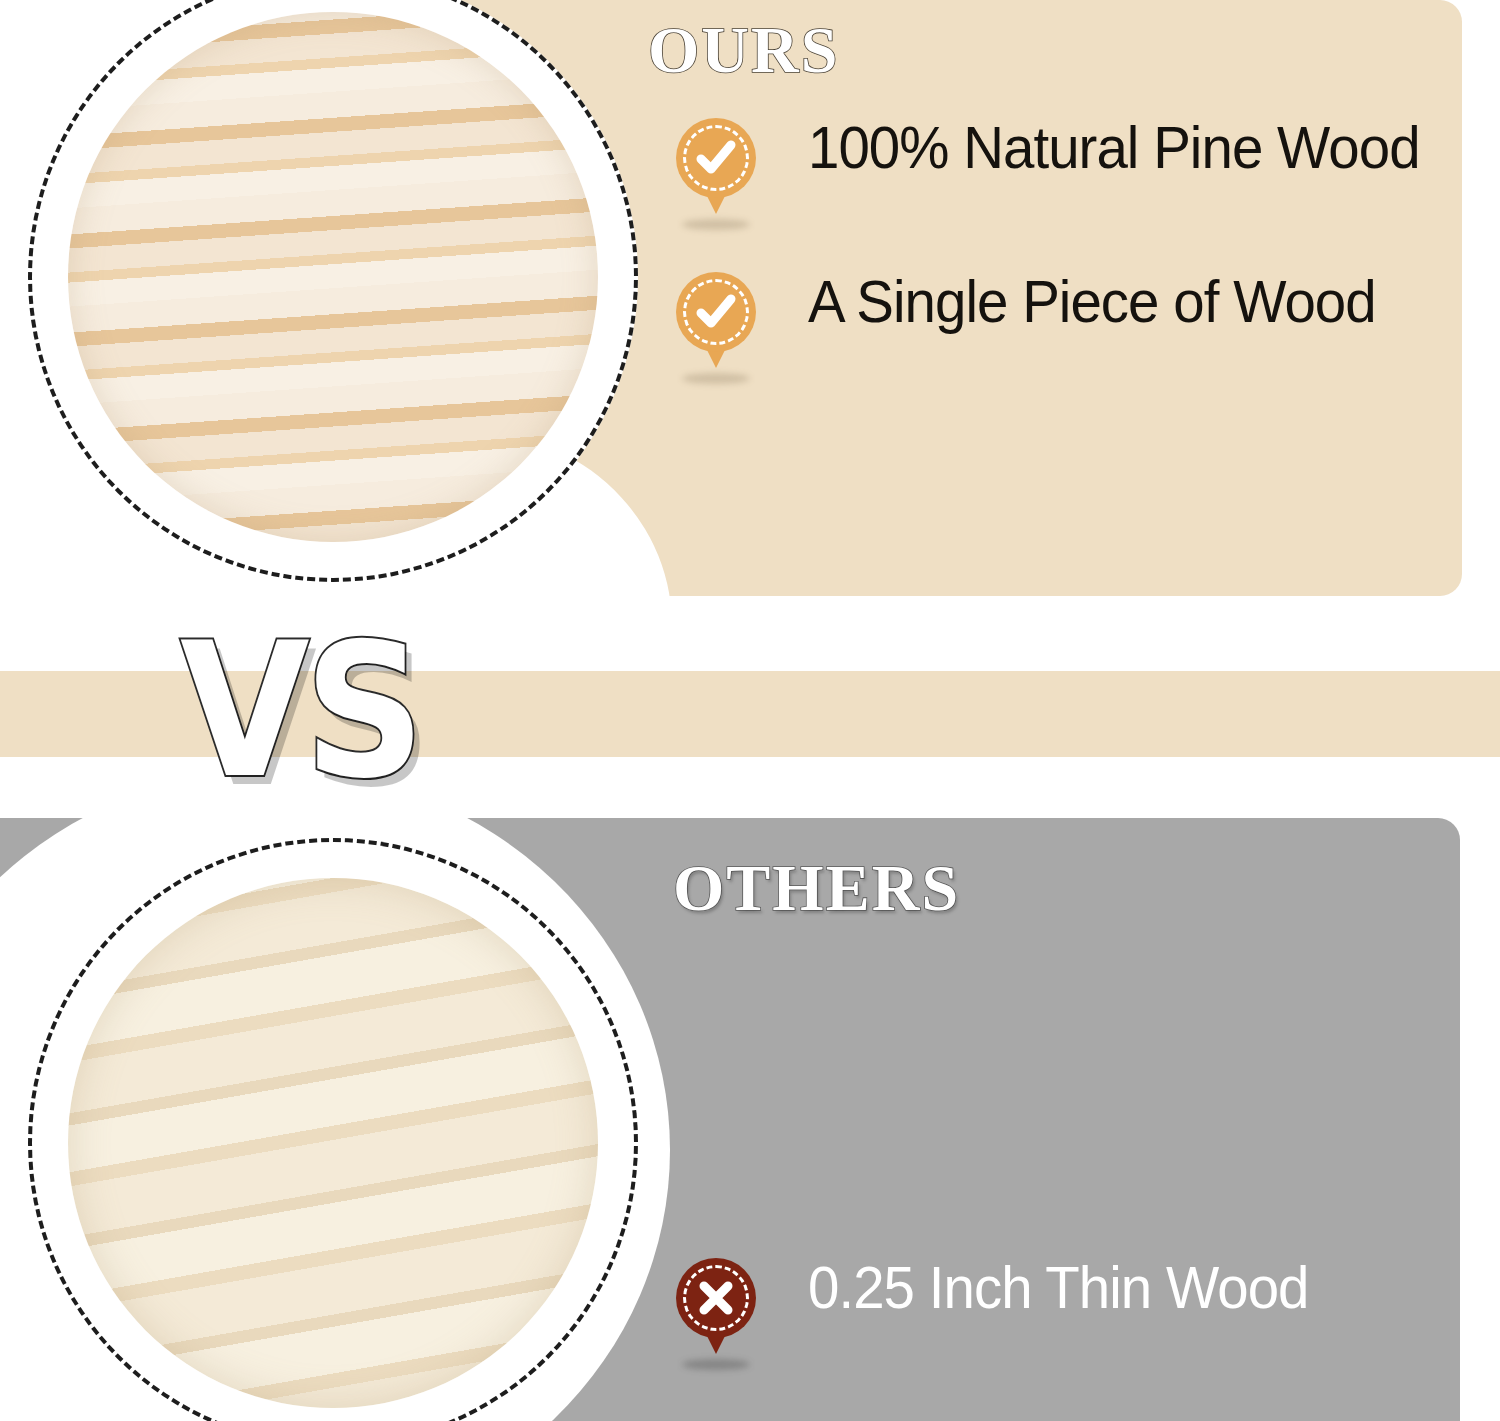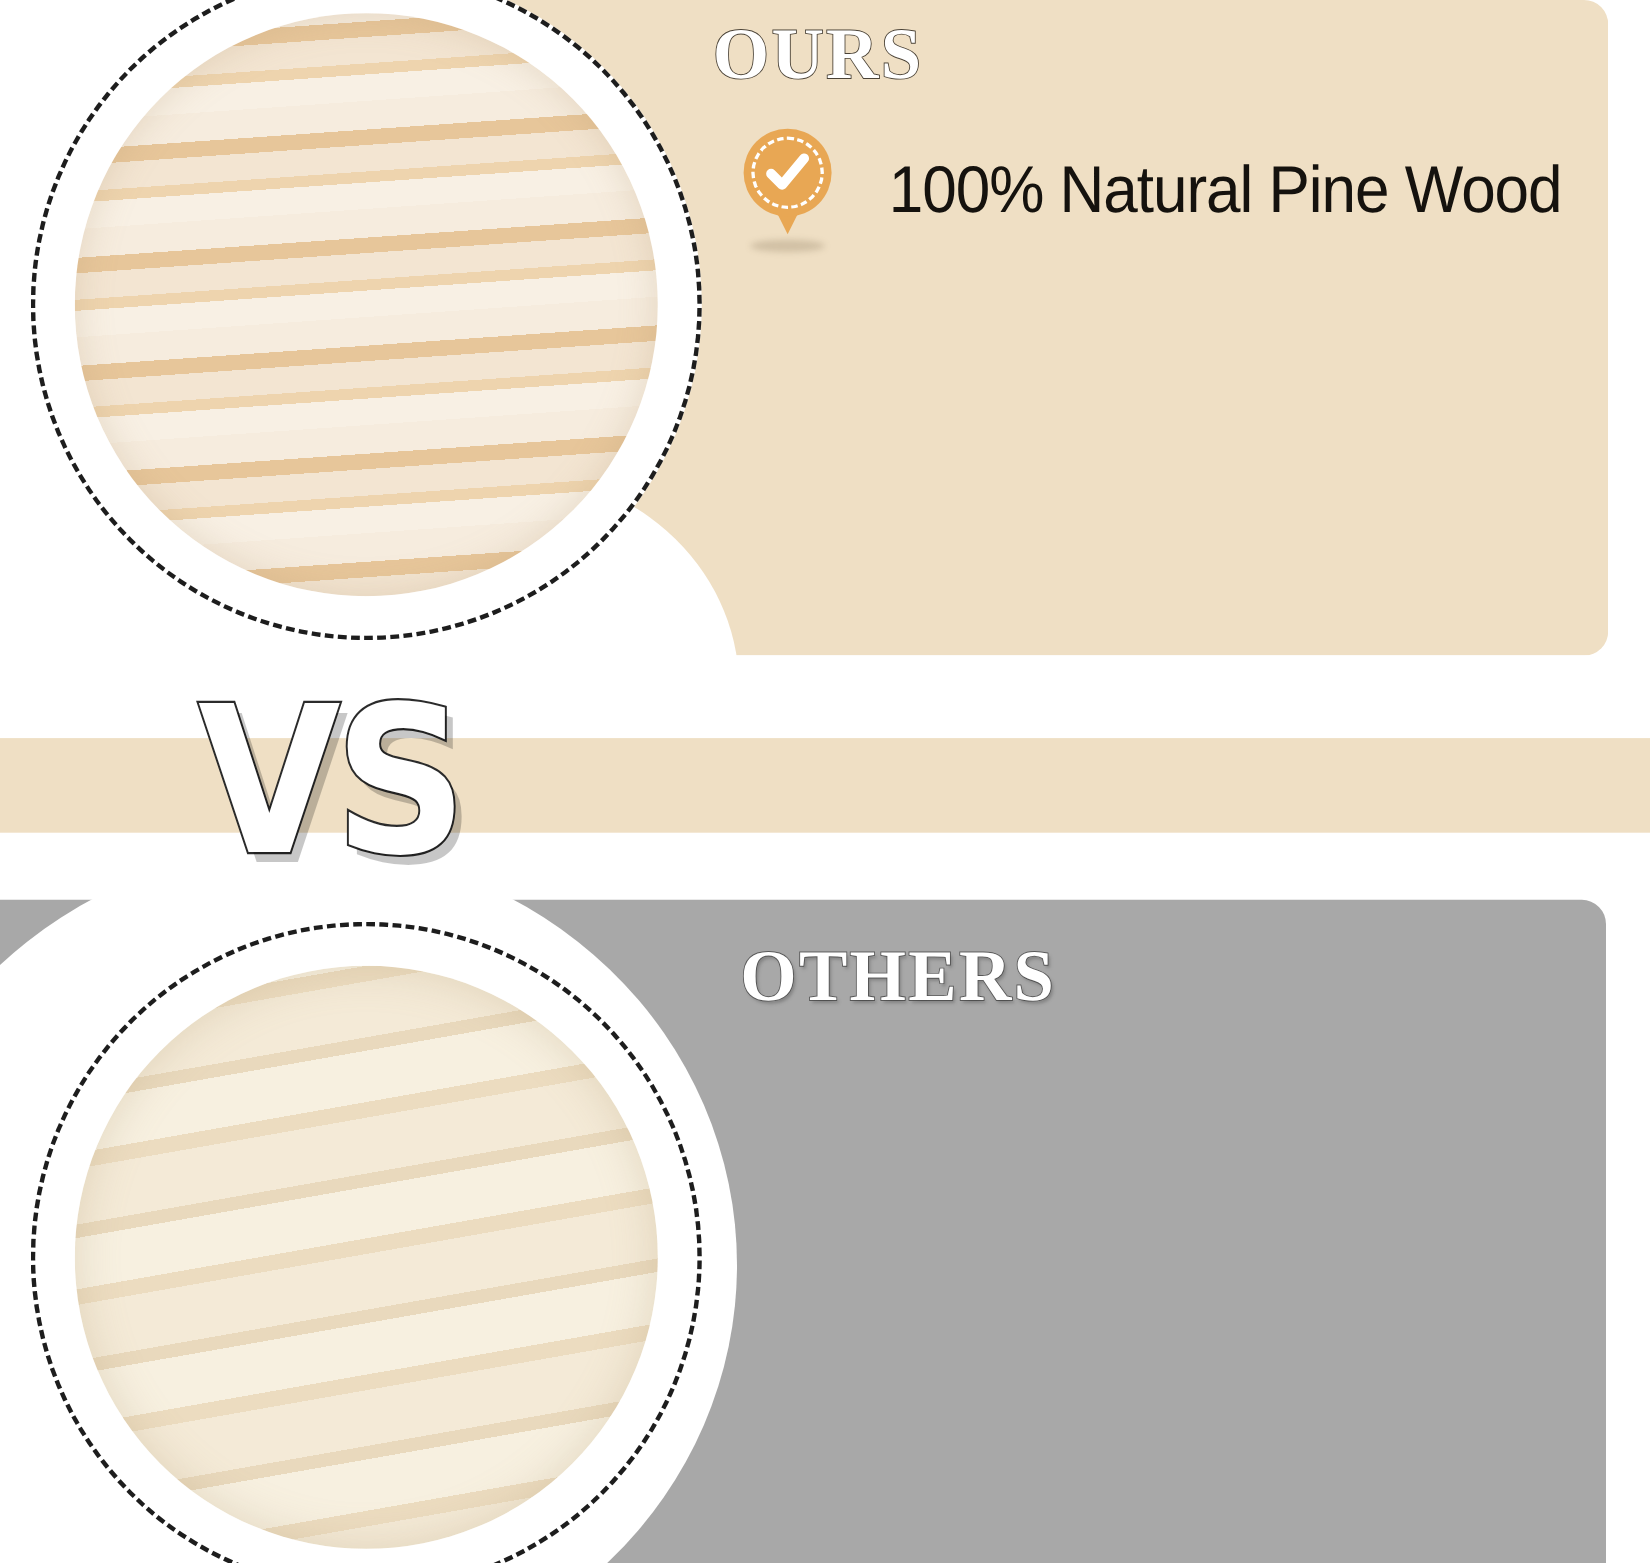--- a/index.html
+++ b/index.html
@@ -111,21 +111,21 @@
     -webkit-text-stroke:1.6px #4a4236;
     paint-order:stroke fill;
     letter-spacing:2px;
   }
   #heading-ours{ left:648px; top:17px; }
   #heading-others{ left:648px; top:855px; -webkit-text-stroke-color:#5a5a5a;
     text-shadow:2px 3px 3px rgba(60,60,60,.35);margin-left:25px; }
 
   
   .feature-row{
-    position:absolute;display:flex;align-items:center;height:110px;
+    position:absolute;display:flex;align-items:flex-start;height:110px;
   }
   .pin{
     position:relative;width:96px;height:112px;flex:0 0 96px;
     display:flex;align-items:flex-start;justify-content:center;
   }
   .pin .bubble{
     position:absolute;left:8px;top:0;width:80px;height:80px;border-radius:50%;
     display:flex;align-items:center;justify-content:center;
   }
   .pin .dashring{
@@ -199,31 +199,57 @@
         <svg width="52" height="52" viewBox="0 0 52 52" aria-hidden="true">
           <path d="M11 27 L21 37 L41 13" fill="none" stroke="#ffffff" stroke-width="9" stroke-linecap="round" stroke-linejoin="round"></path>
         </svg>
         <div class="dashring"></div>
       </div>
       <div class="pinshadow"></div>
     </div>
     <div class="feature-label">100% Natural Pine Wood</div>
   </div>
 
+  <div class="feature-row ours" id="row-ours-1">
+    <div class="pin pin-ok">
+      <div class="tail"></div>
+      <div class="bubble">
+        <svg width="52" height="52" viewBox="0 0 52 52" aria-hidden="true">
+          <path d="M11 27 L21 37 L41 13" fill="none" stroke="#ffffff" stroke-width="9" stroke-linecap="round" stroke-linejoin="round"></path>
+        </svg>
+        <div class="dashring"></div>
+      </div>
+      <div class="pinshadow"></div>
+    </div>
+    <div class="feature-label">A Single Piece of Wood</div>
+  </div>
 
 
   <div class="band-vs"></div>
   <div class="vs">VS</div>
 
   <div class="panel-others"></div>
   <div class="panel-others-notch"></div>
 
   <div class="wood-circle" id="others-wood">
     <div class="inner"></div>
     <div class="dash"></div>
   </div>
 
   <div class="heading" id="heading-others">OTHERS</div>
 
 
 
+  <div class="feature-row others" id="row-others-2">
+    <div class="pin pin-no">
+      <div class="tail"></div>
+      <div class="bubble">
+        <svg width="50" height="50" viewBox="0 0 50 50" aria-hidden="true">
+          <path d="M13 13 L37 37 M37 13 L13 37" fill="none" stroke="#ffffff" stroke-width="9" stroke-linecap="round"></path>
+        </svg>
+        <div class="dashring"></div>
+      </div>
+      <div class="pinshadow"></div>
+    </div>
+    <div class="feature-label">0.25 Inch Thin Wood</div>
+  </div>
 
 </div>
 
 </body></html>

